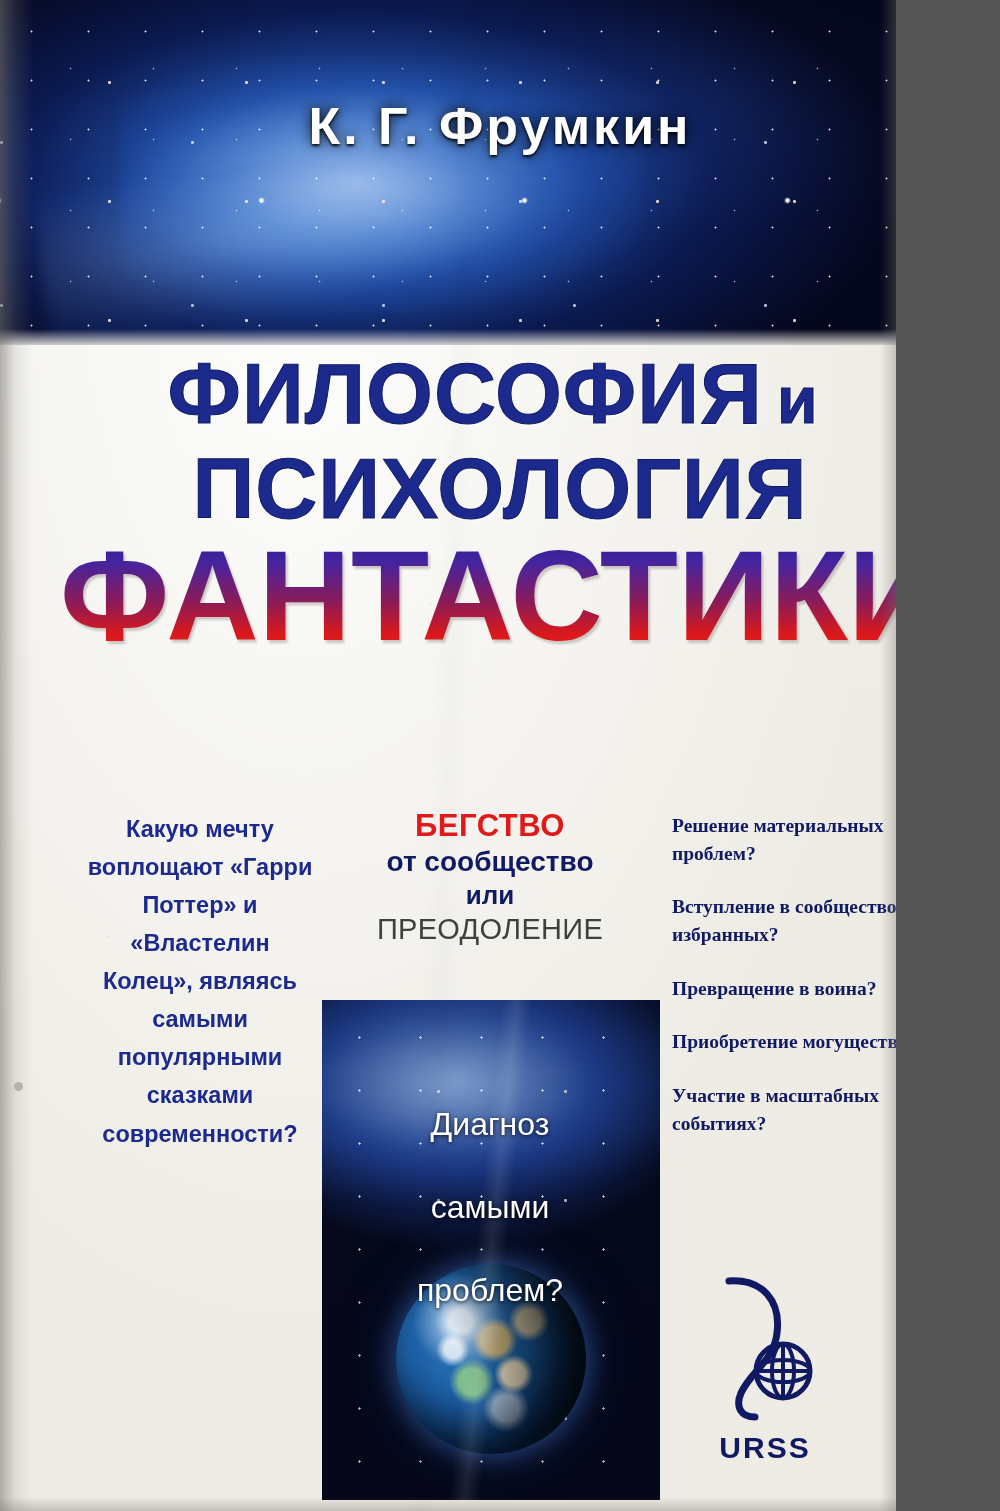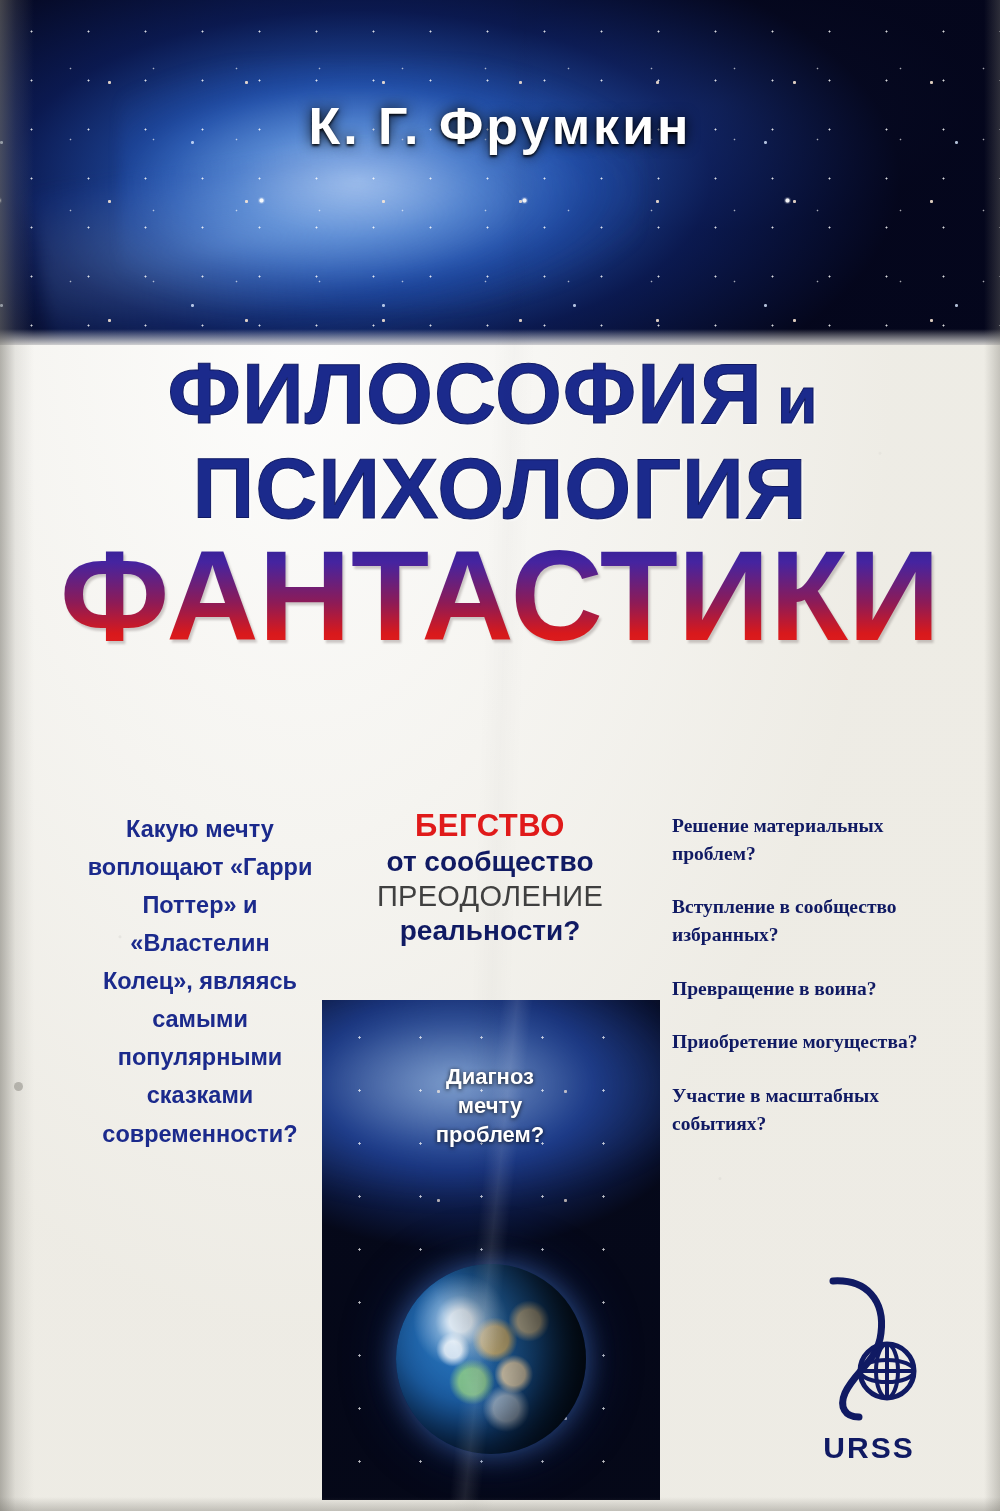--- a/index.html
+++ b/index.html
@@ -2,21 +2,21 @@
 <html><head>
 <meta charset="utf-8">
 <style>
   html, body {
     margin: 0;
     padding: 0;
     background: #555;
   }
   .page {
     position: relative;
-    width: 1000px;
+    width: 896px;
     height: 1511px;
     overflow: hidden;
     background: #f2f0ea;
     font-family: "Liberation Sans", sans-serif;
   }
 
   
   .cover {
     position: absolute;
     left: 0; top: 0;
@@ -223,24 +223,25 @@
     letter-spacing: 0.3px;
   }
   .mid-e {
     color: #101a63;
     font-weight: bold;
     font-size: 28px;
     line-height: 1.24;
   }
   .mid-white {
     color: #ffffff;
-    font-weight: bold;
-    font-size: 22px;
+    font-weight: normal;
+    font-size: 32px;
     line-height: 1.32;
     text-shadow: 0 1px 4px rgba(0,0,0,0.85);
+    margin-top: 41px;
   }
   .col-right {
     position: absolute;
     left: 672px; top: 12px;
     width: 250px;
     color: #101a63;
     font-weight: bold;
     font-size: 19.5px;
     line-height: 1.42;
     font-family: "Liberation Serif", serif;
@@ -374,36 +375,36 @@
     <div class="earth-shadow"></div>
     <div class="ps-scratch"></div>
   </div>
 
   <div class="blurbs">
     <div class="col-left">Какую мечту воплощают «Гарри Поттер» и «Властелин Колец», являясь самыми популярными сказками современности?</div>
 
     <div class="col-mid">
       <div class="mid-a">БЕГСТВО</div>
       <div class="mid-b">от сообщество</div>
+      <div class="mid-c">или</div>
       <div class="mid-d">ПРЕОДОЛЕНИЕ</div>
-      <div class="mid-e">реальности?</div>
     </div>
 
     <div class="col-right">
       <p>Решение материальных проблем?</p>
       <p>Вступление в сообщество избранных?</p>
       <p>Превращение в воина?</p>
       <p>Приобретение могущества?</p>
       <p>Участие в масштабных событиях?</p>
     </div>
   </div>
 
   <div class="mid-on-photo">
     <div class="mid-white">Диагноз</div>
-    <div class="mid-white">мечту</div>
+    <div class="mid-white">самыми</div>
     <div class="mid-white">проблем?</div>
   </div>
 
   <div class="publisher">
     <div class="urss-mark">
       <svg viewBox="0 0 108 150" width="108" height="150" aria-hidden="true">
         <path d="M18 6 C 52 4, 70 26, 66 58 C 63 86, 40 96, 30 118 C 24 132, 30 142, 44 142" fill="none" stroke="#101a63" stroke-width="7" stroke-linecap="round"></path>
         <circle cx="72" cy="96" r="27" fill="none" stroke="#101a63" stroke-width="5"></circle>
         <ellipse cx="72" cy="96" rx="27" ry="11" fill="none" stroke="#101a63" stroke-width="4"></ellipse>
         <ellipse cx="72" cy="96" rx="11" ry="27" fill="none" stroke="#101a63" stroke-width="4"></ellipse>

